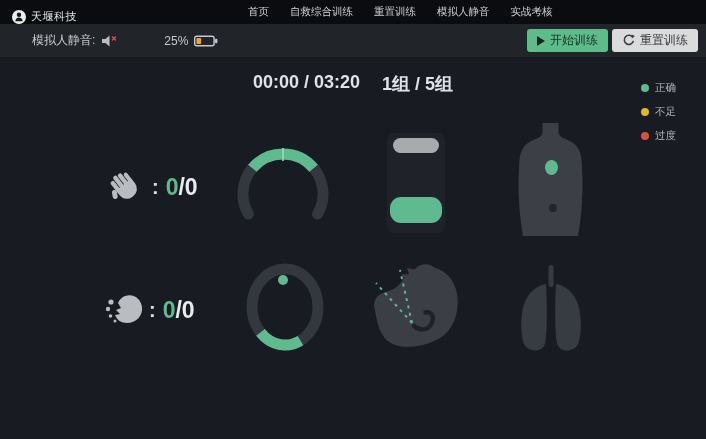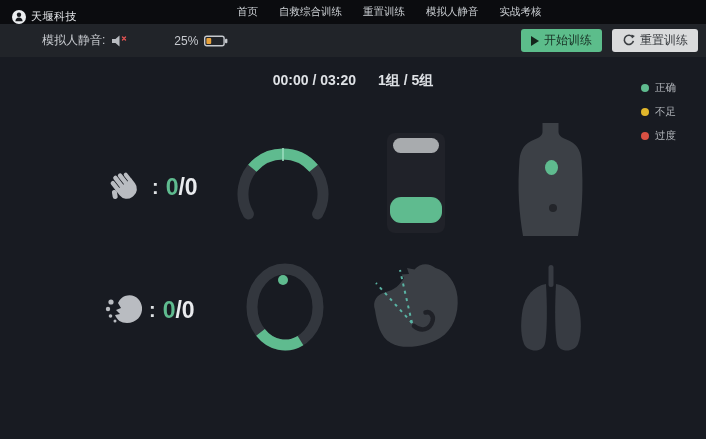--- a/index.html
+++ b/index.html
@@ -10,47 +10,47 @@
     background:#181b22;
   }
 
   
   .topbar {
     position:absolute; left:0; top:0; width:706px; height:24px;
     background:#0b0c0f; display:flex; align-items:flex-end;
   }
   .brand { display:flex; align-items:center; gap:5px; padding-left:12px; }
   .brand-name { color:#e2e4e7; font-size:11px; letter-spacing:.5px; }
-  .nav { position:absolute; left:237px; top:0; height:24px; display:flex; align-items:center; gap:21px; }
+  .nav { position:absolute; left:248px; top:0; height:24px; display:flex; align-items:center; gap:21px; }
   .nav-item { color:#ccd0d4; font-size:10.5px; cursor:pointer; white-space:nowrap; }
 
   
   .toolbar {
     position:absolute; left:0; top:24px; width:706px; height:33px;
     background:#212429; display:flex; align-items:center; padding-left:18px;
   }
   .tool-group { display:flex; align-items:center; gap:6px; }
   .tool-label { color:#c6c9ce; font-size:12px; }
-  .gap1 { margin-left:24px; } .gap2 { margin-left:46px; }
-  .toolbar-buttons { position:absolute; right:8px; top:5px; display:flex; gap:10px;padding-left:48px; }
+  .gap1 { margin-left:14px; } .gap2 { margin-left:46px; }
+  .toolbar-buttons { position:absolute; right:8px; top:5px; display:flex; gap:4px;padding-left:48px; }
   .btn {
     height:23px; display:flex; align-items:center; gap:5px;
     padding:0 10px; border:none; border-radius:3px; font-size:12px; cursor:pointer;
     font-family:inherit;
   }
   .btn-start { background:#5cbd8b; color:#173024; }
   .btn-reset { background:#dadbdc; color:#35383c; }
   .play-tri { width:0; height:0; border-top:5px solid transparent; border-bottom:5px solid transparent; border-left:8px solid #14251c; }
 
   
   .main { position:absolute; left:0; top:57px; width:706px; height:382px; background:#181b22; }
   .status {
     position:absolute; left:0; top:15px; width:706px;
     display:flex; justify-content:center; gap:22px;
-    color:#dfe2e6; font-size:14px; font-weight:600;
+    color:#dfe2e6; font-size:18px; font-weight:600;
   }
   .legend { position:absolute; left:641px; top:23px; }
   .legend-row { display:flex; align-items:center; gap:6px; height:16px; margin-bottom:8px; }
   .legend-dot { width:8px; height:8px; border-radius:50%; }
   .legend-label { color:#b4b8bd; font-size:10.5px; }
 
   .counter { position:absolute; display:flex; align-items:center; gap:7px; height:40px; }
   .counter-colon { color:#dfe2e5; font-size:20px; font-weight:700; margin-left:-2px; }
   .counter-val { font-size:23px; font-weight:700; color:#5fbb8f; }
   .counter-suffix { font-size:23px; font-weight:700; color:#e9ebee; }

